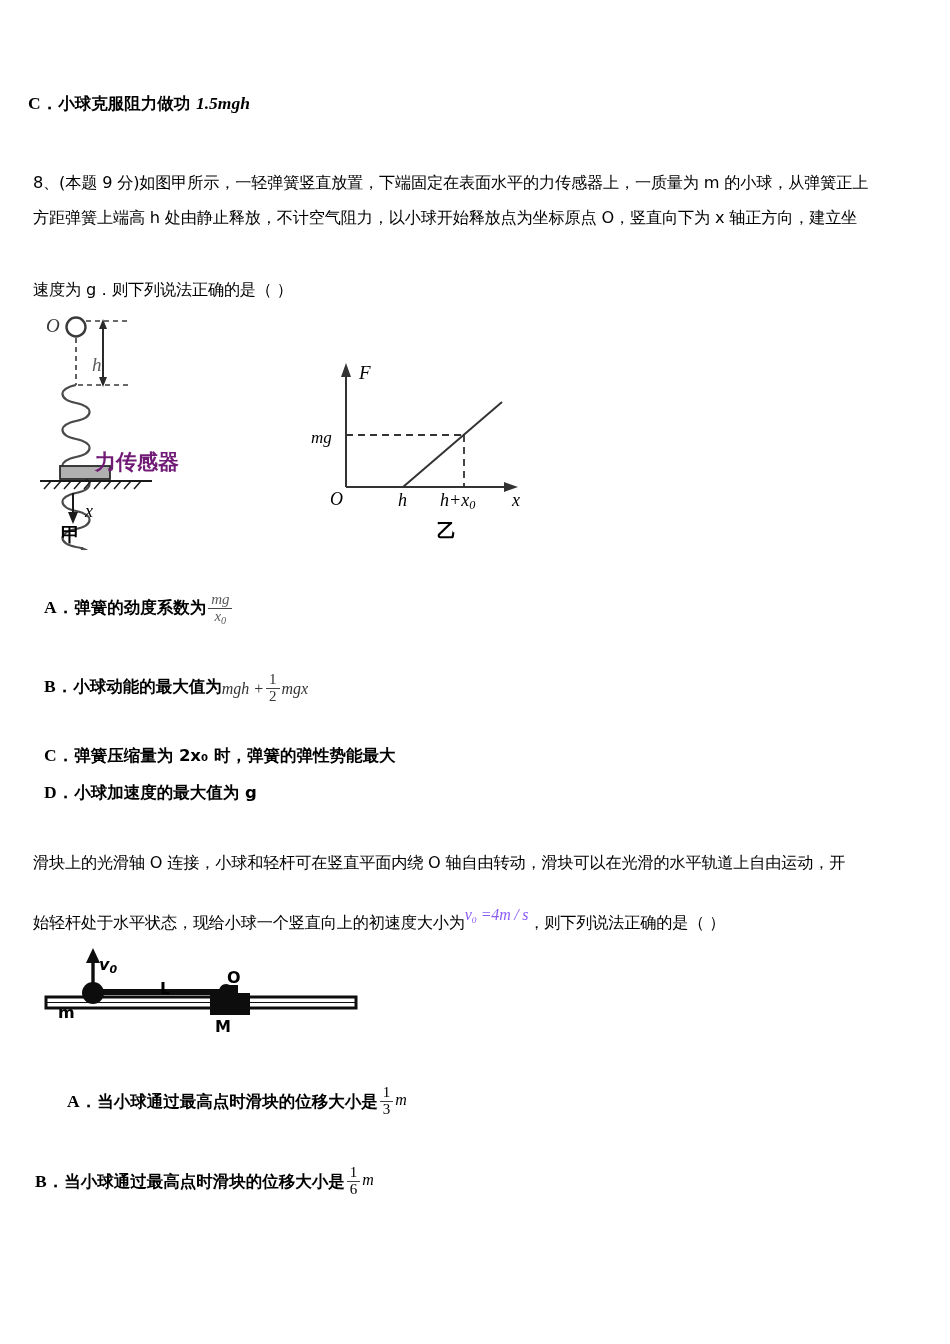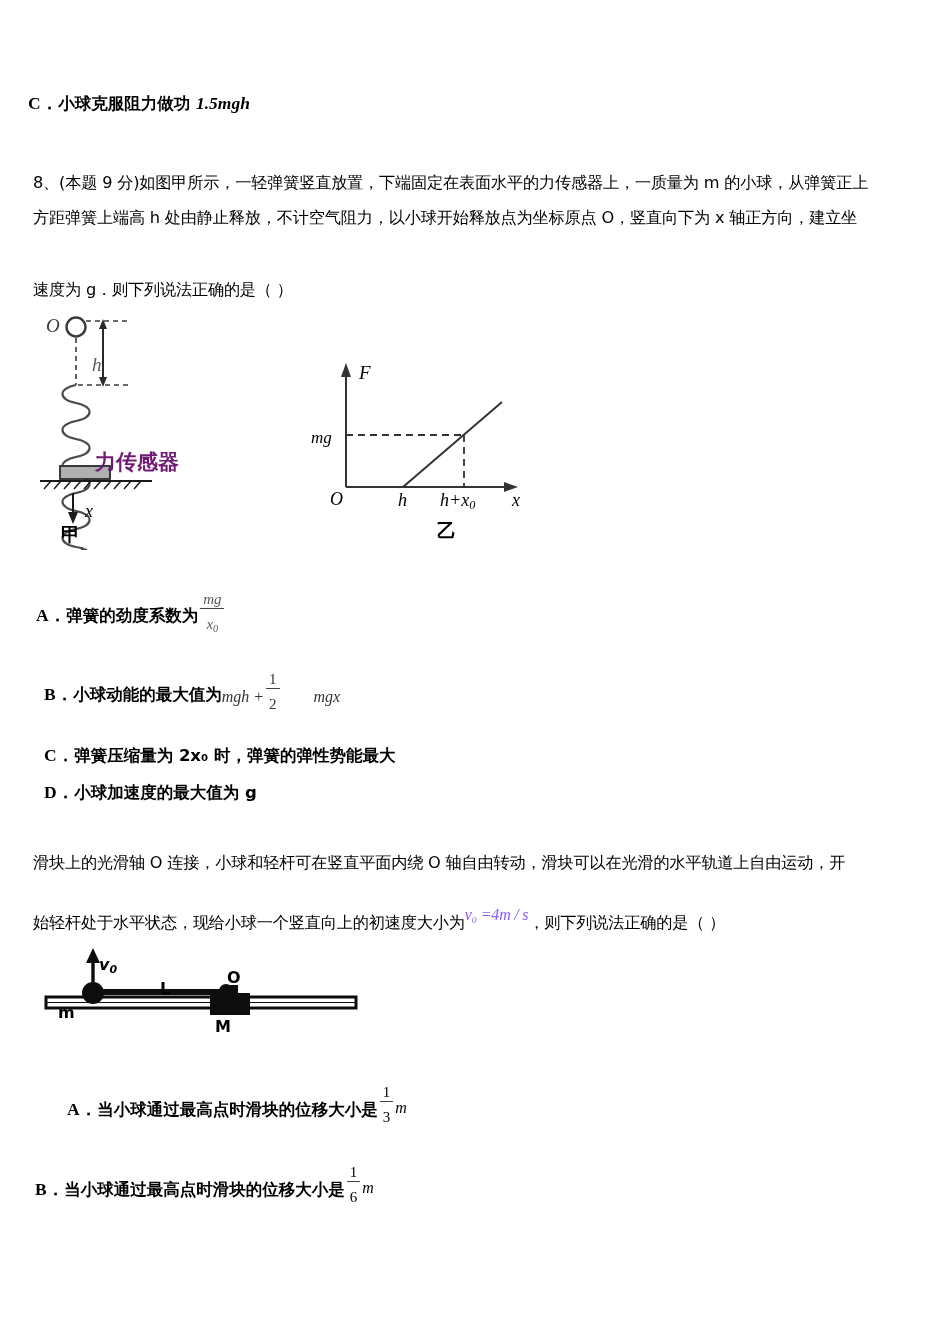--- a/index.html
+++ b/index.html
@@ -65,21 +65,21 @@
   }
   .frac .num {
     display: block;
     font-size: 15px;
     padding: 0 3px;
   }
   .frac .den {
     display: block;
     font-size: 15px;
     border-top: 1.2px solid #444;
-    padding: 8px 3px;
+    padding: 0 3px;
   }
   .frac-plain .num, .frac-plain .den { font-style: normal; }
   .sub {
     font-size: 0.68em;
     vertical-align: -0.28em;
     font-style: italic;
   }
   .grey { color: #5b5b5b; }
   .raise {
     display: inline-block;
@@ -214,26 +214,26 @@
   <div class="line" style="left:440px; top:487px; font-size:18px;">
     <span class="mi-l">h+x</span><span class="sub">0</span>
   </div>
   <div class="line" style="left:512px; top:487px; font-size:18px;">
     <span class="mi-l">x</span>
   </div>
   <div class="line" style="left:437px; top:517px; font-size:19px;">
     <span class="cn" style="font-size:19px;">乙</span>
   </div>
 
-  <div class="line" style="left:36px; top:592px;">
+  <div class="line" style="left:44px; top:592px;">
     <span class="opt-label">A．</span><span class="cn">弹簧的劲度系数为</span><span class="frac grey"><span class="num">mg</span><span class="den"><span>x</span><span class="sub">0</span></span></span>
   </div>
 
   <div class="line" style="left:44px; top:672px;">
-    <span class="opt-label">B．</span><span class="cn">小球动能的最大值为</span><span style="display:inline-block; vertical-align:-0.1em; color:#333;"><span class="mi-l" style="font-size:16px;">mgh +</span><span class="frac frac-plain" style="vertical-align:-0.38em;"><span class="num">1</span><span class="den">2</span></span><span class="mi-l" style="font-size:16px;margin-left:32px;">mgx</span></span>
+    <span class="opt-label">B．</span><span class="cn">小球动能的最大值为</span><span style="display:inline-block; vertical-align:-0.1em; color:#333;"><span class="mi-l" style="font-size:16px;">mgh +</span><span class="frac frac-plain" style="vertical-align:-0.38em;"><span class="num">1</span><span class="den">2</span></span><span class="mi-l" style="font-size:16px;">mgx</span></span>
   </div>
 
   <div class="line" style="left:44px; top:742px;">
     <span class="opt-label">C．</span><span class="cn">弹簧压缩量为 2x₀ 时，弹簧的弹性势能最大</span>
   </div>
 
   <div class="line" style="left:44px; top:779px;">
     <span class="opt-label">D．</span><span class="cn">小球加速度的最大值为 g</span>
   </div>
 

